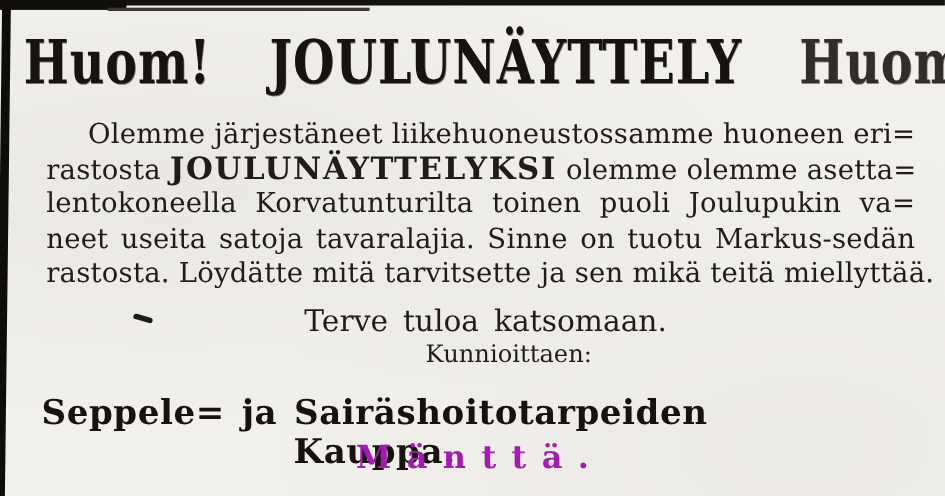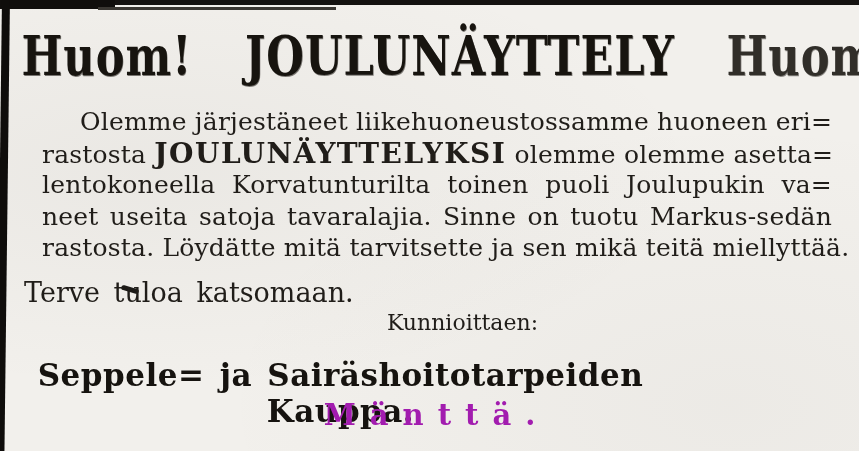--- a/index.html
+++ b/index.html
@@ -93,21 +93,21 @@
   .bline.indent { text-indent: 38px; }
   .emph {
     font-weight: bold;
     font-size: 28px;
     letter-spacing: 1.5px;
   }
 
   
   .closing-1 {
     position: absolute; left: 0; top: 277px;
-    width: 859px; text-align: left;
+    width: 859px; text-align: center;
     font-size: 27px;
     word-spacing: 5px;
     text-indent: 24px;
   }
   .closing-2 {
     position: absolute; left: 0; top: 310px;
     width: 859px; text-align: center;
     font-size: 22px;
     text-indent: 24px;
     padding-left: 21px;

